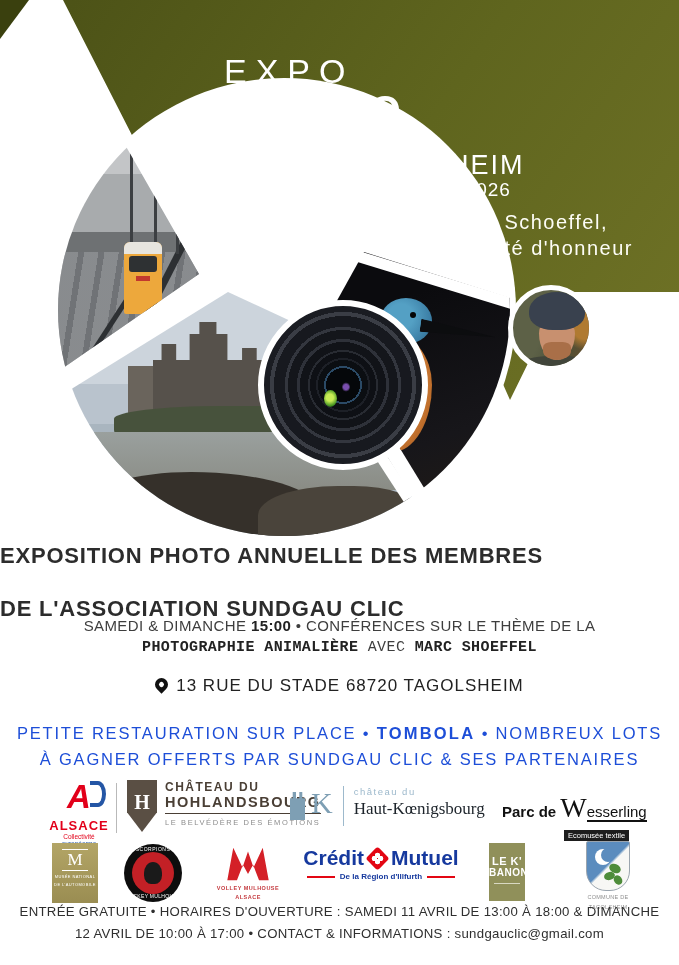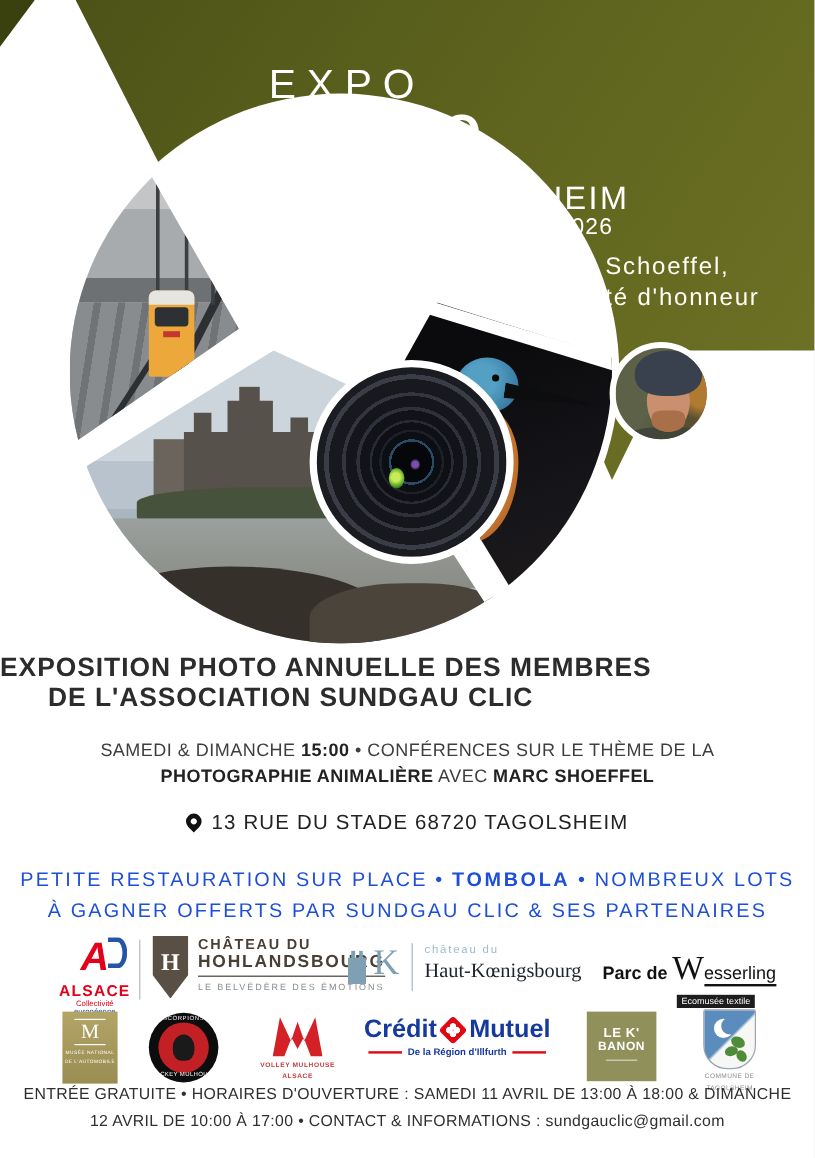--- a/index.html
+++ b/index.html
@@ -82,24 +82,24 @@
   .portrait{left:508px;top:285px;width:86px;height:86px;border-radius:50%;border:5px solid #fff;
     overflow:hidden;background:linear-gradient(115deg,#5d6147 0 45%,#4c513a 70%,#6b4c26 100%);}
   .pt-blotch{left:52px;top:14px;width:40px;height:46px;background:radial-gradient(circle,#b07a31 0 40%,rgba(0,0,0,0) 75%);}
   .pt-beanie{left:16px;top:2px;width:56px;height:38px;background:#39414e;border-radius:50% 50% 42% 42%;}
   .pt-face{left:26px;top:26px;width:36px;height:44px;background:#c8906f;border-radius:46% 54% 50% 50%/40% 40% 60% 60%;}
   .pt-beard{left:30px;top:52px;width:28px;height:18px;background:#a96f48;border-radius:30% 30% 50% 50%;}
   .pt-jacket{left:8px;top:66px;width:72px;height:22px;background:#41453a;border-radius:40% 40% 0 0;}
 
   
   .headline{width:679px;text-align:left;color:#2c2c2c;font-weight:700;font-size:22px;letter-spacing:.8px;}
-  .h1{top:543px;} .h2{top:568px;padding-left:40px;}
+  .h1{top:543px;} .h2{top:596px;}
   .conf{width:679px;text-align:center;color:#3e3e3e;font-size:15px;letter-spacing:.4px;}
   .conf b{color:#222;}
-  .c1{top:617px;} .c2{top:639px;}
+  .c1{top:617px;} .c2{top:639px;font-family:Liberation Mono, monospace;}
   .address{top:676px;width:679px;display:flex;justify-content:center;align-items:center;gap:8px;
            color:#222;font-size:17px;letter-spacing:1px;}
   .pin{width:13px;height:13px;background:#111;border-radius:50% 50% 50% 0;transform:rotate(-45deg);position:relative;top:-2px;}
   .pin::after{content:"";position:absolute;left:4px;top:4px;width:5px;height:5px;border-radius:50%;background:#fff;}
   .offers{width:679px;text-align:center;color:#1d4ed8;font-size:16.5px;letter-spacing:1.8px;}
   .o1{top:724px;} .o2{top:750px;}
   .offers b{letter-spacing:2.2px;}
 
   
   .vdiv{left:116px;top:783px;width:1px;height:50px;background:#b9b9b9;}
@@ -155,21 +155,21 @@
   .cm .emb{width:17px;height:17px;background:#e30613;transform:rotate(45deg);border-radius:3px;position:relative;}
   .cm .emb::after{content:"";position:absolute;inset:3px;
     background:radial-gradient(circle at 30% 30%,#fff 0 2.5px,rgba(0,0,0,0) 3px),
                radial-gradient(circle at 70% 30%,#fff 0 2.5px,rgba(0,0,0,0) 3px),
                radial-gradient(circle at 30% 70%,#fff 0 2.5px,rgba(0,0,0,0) 3px),
                radial-gradient(circle at 70% 70%,#fff 0 2.5px,rgba(0,0,0,0) 3px);}
   .cm .sub{display:flex;align-items:center;gap:5px;justify-content:center;margin-top:2px;}
   .cm .rule{flex:0 0 28px;height:2px;background:#e30613;}
   .cm .region{color:#16399e;font-size:8px;font-weight:700;}
 
-  .kban{left:489px;top:843px;width:58px;height:58px;background:#90905a;text-align:center;color:#fff;padding-top:12px;}
+  .kban{left:489px;top:843px;width:36px;height:58px;background:#90905a;text-align:center;color:#fff;padding-top:12px;}
   .kban .l1{font-size:11px;font-weight:700;letter-spacing:.5px;}
   .kban .l2{font-size:10px;font-weight:700;letter-spacing:.5px;}
   .kban .line{width:26px;height:1px;background:#d8d8c2;margin:5px auto 0;}
 
   .crest{left:578px;top:841px;width:60px;text-align:center;}
   .crest .shield{width:44px;height:50px;margin:0 auto;border:1px solid #9aa4ae;border-radius:2px 2px 20px 20px;
     background:linear-gradient(135deg,#5b8cbe 0 48%,#f7f7f5 52%);position:relative;overflow:hidden;}
   .crest .moon{position:absolute;left:8px;top:7px;width:16px;height:16px;border-radius:50%;background:#fff;}
   .crest .moon::after{content:"";position:absolute;left:6px;top:-1px;width:14px;height:14px;border-radius:50%;background:#5b8cbe;}
   .crest .leaf1,.crest .leaf2,.crest .leaf3{position:absolute;background:#4e8c3a;border-radius:50%;}

